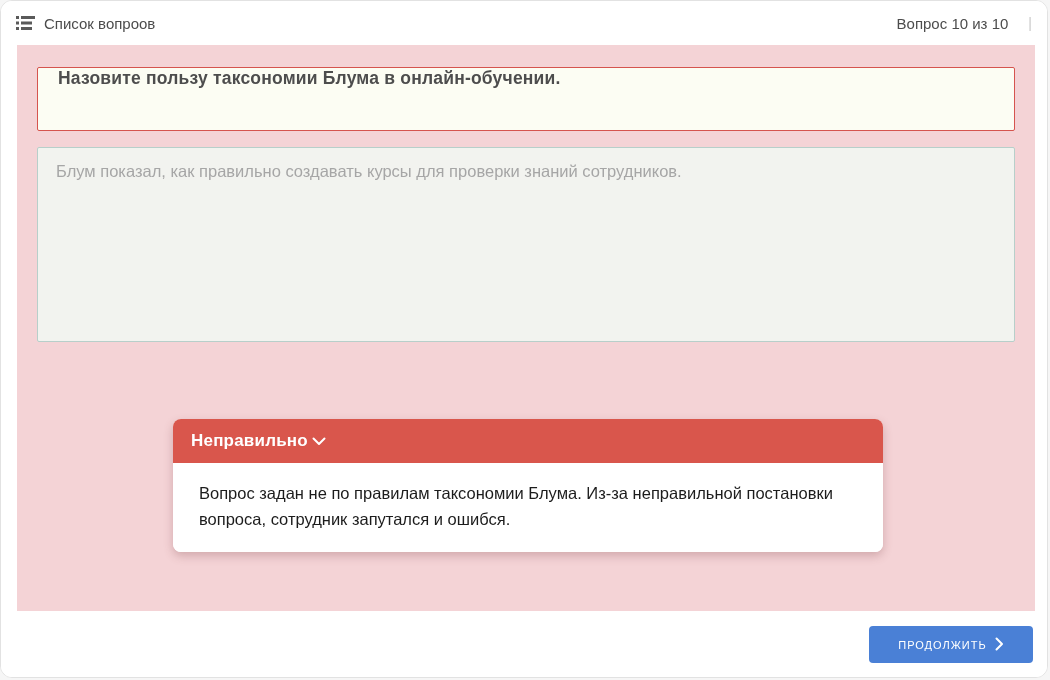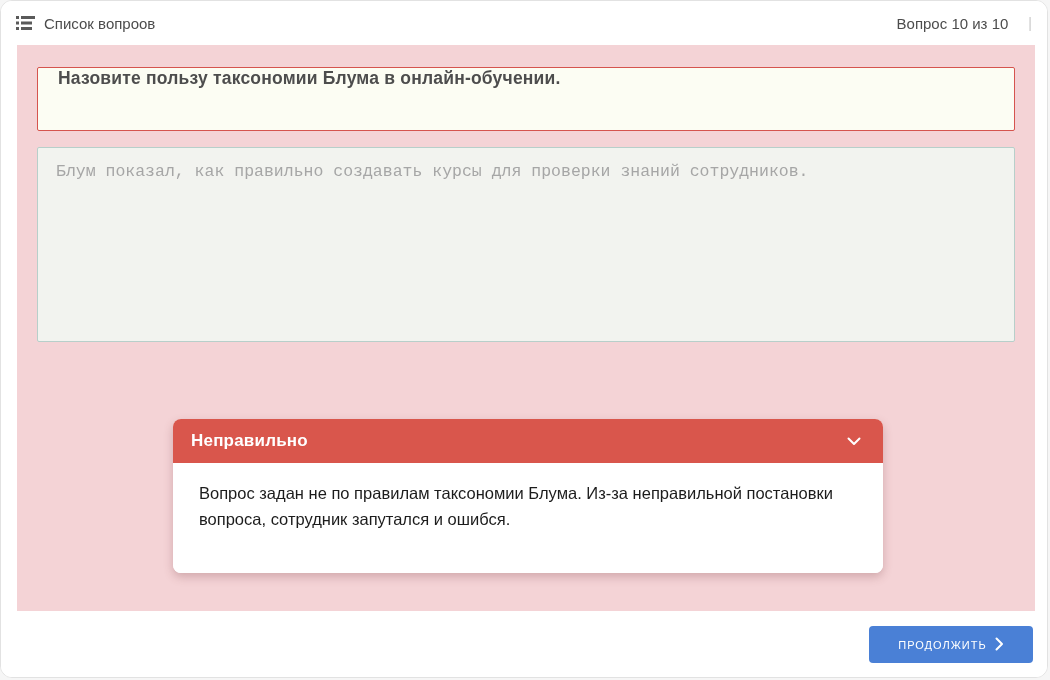--- a/index.html
+++ b/index.html
@@ -90,21 +90,21 @@
     left: 20px;
     top: 102px;
     width: 978px;
     height: 195px;
     box-sizing: border-box;
     background: #f2f3ef;
     border: 1px solid #b7cfca;
     border-radius: 2px;
     resize: none;
     padding: 14px 18px;
-    font-family: Liberation Mono, monospace;
+    font-family: Liberation Sans, sans-serif;
     font-size: 16.5px;
     color: #a6a6a6;
     outline: none;
     overflow: hidden;
   }
   
   .feedback-card {
     position: absolute;
     left: 156px;
     top: 374px;
@@ -112,42 +112,42 @@
     border-radius: 8px;
     box-shadow: 0 4px 10px rgba(120, 60, 65, 0.28);
     background: #ffffff;
   }
   .feedback-header {
     height: 44px;
     background: #d9564c;
     border-radius: 8px 8px 0 0;
     display: flex;
     align-items: center;
-    justify-content: space-between;
+    justify-content: flex-start;
     padding: 0 18px 0 18px;
     box-sizing: border-box;
   }
   .feedback-title {
     color: #ffffff;
     font-size: 17px;
     font-weight: bold;
     letter-spacing: 0.2px;
   }
   .chevron-btn {
     background: transparent;
     border: none;
     padding: 2px 4px;
     cursor: pointer;
     display: flex;
     align-items: center;
   }
   .feedback-body {
     background: #ffffff;
     border-radius: 0 0 8px 8px;
-    padding: 17px 28px 40px 26px;
+    padding: 17px 28px 19px 26px;
     font-size: 16.5px;
     color: #1c1c1c;
     line-height: 1.6;
   }
   
   .footer {
     position: absolute;
     left: 0; right: 0; bottom: 0;
     height: 66px;
     background: #ffffff;

